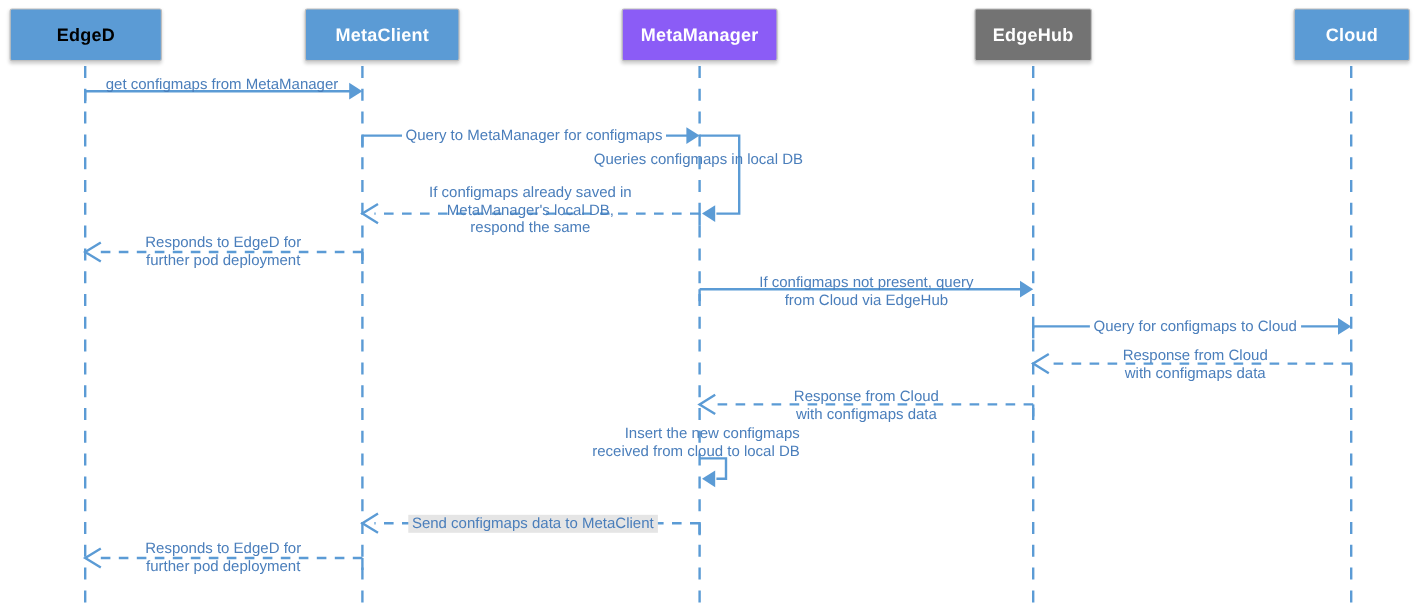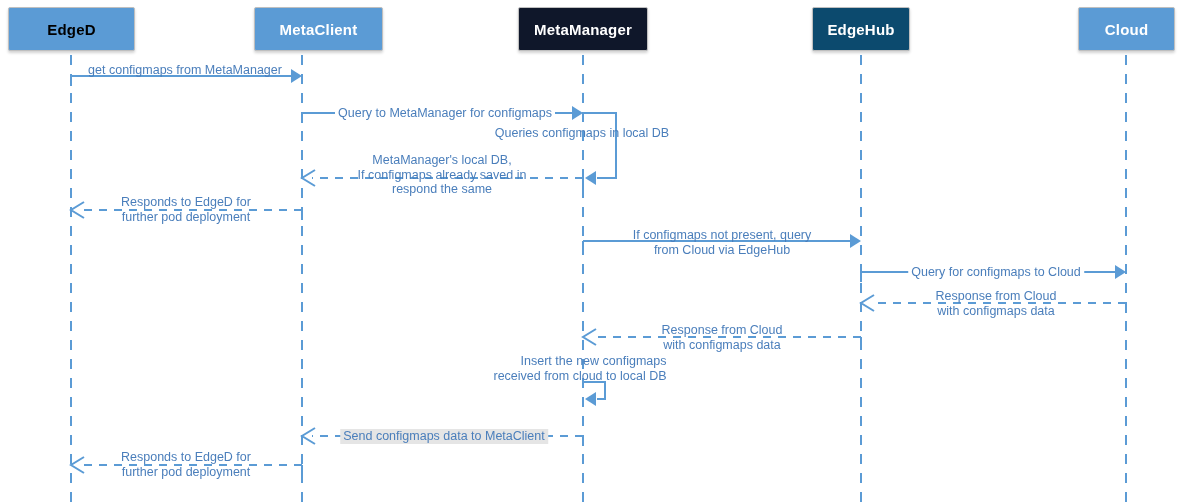--- a/index.html
+++ b/index.html
@@ -123,35 +123,35 @@
         <polyline points="84,457 71,465 84,473" fill="none" stroke="#5b9bd5" stroke-width="2" stroke-linejoin="miter" stroke-linecap="butt"></polyline>
       </g>
     </svg>
   <div id="actor-layer">
       <div class="actor-box" style="left: 8px; top: 7px; width: 127px; height: 44px; background: rgb(91, 155, 213); color: #000000; border-color: rgb(191, 191, 191);">
         <span>EdgeD</span>
       </div>
       <div class="actor-box" style="left: 254px; top: 7px; width: 129px; height: 44px; background: rgb(91, 155, 213); color: rgb(255, 255, 255); border-color: rgb(191, 191, 191);">
         <span>MetaClient</span>
       </div>
-      <div class="actor-box" style="left: 518px; top: 7px; width: 130px; height: 44px; background: #0f172a; color: rgb(255, 255, 255); border-color: rgb(191, 191, 191);">
+      <div class="actor-box" style="left: 518px; top: 7px; width: 130px; height: 44px; background: #8b5cf6; color: rgb(255, 255, 255); border-color: rgb(191, 191, 191);">
         <span>MetaManager</span>
       </div>
-      <div class="actor-box" style="left: 812px; top: 7px; width: 98px; height: 44px; background: #0c4a6e; color: rgb(255, 255, 255); border-color: rgb(191, 191, 191);">
+      <div class="actor-box" style="left: 812px; top: 7px; width: 98px; height: 44px; background: #737373; color: rgb(255, 255, 255); border-color: rgb(191, 191, 191);">
         <span>EdgeHub</span>
       </div>
       <div class="actor-box" style="left: 1078px; top: 7px; width: 97px; height: 44px; background: rgb(91, 155, 213); color: rgb(255, 255, 255); border-color: rgb(191, 191, 191);">
         <span>Cloud</span>
       </div>
     </div>
   <div id="label-layer">
       <div class="msg-label" style="top: 63px; left: 0px; width: 1183px; text-align: center; color: rgb(74, 126, 187);"><div style="position: absolute; left: 185px; top: 0px; transform: translateX(-50%); white-space: pre; text-align: center;"><div>get configmaps from MetaManager</div></div></div>
       <div class="msg-label bg" style="top: 106px; left: 0px; width: 1183px; text-align: center; color: rgb(74, 126, 187);"><div style="position: absolute; left: 445px; top: 0px; transform: translateX(-50%); white-space: pre; text-align: center; background: rgb(255, 255, 255); padding: 0px 3px;"><div>Query to MetaManager for configmaps</div></div></div>
       <div class="msg-label" style="top: 126px; left: 0px; width: 1183px; text-align: center; color: rgb(74, 126, 187);"><div style="position: absolute; left: 582px; top: 0px; transform: translateX(-50%); white-space: pre; text-align: center;"><div>Queries configmaps in local DB</div></div></div>
-      <div class="msg-label" style="top: 153px; left: 0px; width: 1183px; text-align: center; color: rgb(74, 126, 187);"><div style="position: absolute; left: 442px; top: 0px; transform: translateX(-50%); white-space: pre; text-align: center;"><div>MetaManager's local DB,</div><div>If configmaps already saved in</div><div>respond the same</div></div></div>
+      <div class="msg-label" style="top: 153px; left: 0px; width: 1183px; text-align: center; color: rgb(74, 126, 187);"><div style="position: absolute; left: 442px; top: 0px; transform: translateX(-50%); white-space: pre; text-align: center;"><div>If configmaps already saved in</div><div>MetaManager's local DB,</div><div>respond the same</div></div></div>
       <div class="msg-label" style="top: 195px; left: 0px; width: 1183px; text-align: center; color: rgb(74, 126, 187);"><div style="position: absolute; left: 186px; top: 0px; transform: translateX(-50%); white-space: pre; text-align: center;"><div>Responds to EdgeD for</div><div>further pod deployment</div></div></div>
       <div class="msg-label" style="top: 228px; left: 0px; width: 1183px; text-align: center; color: rgb(74, 126, 187);"><div style="position: absolute; left: 722px; top: 0px; transform: translateX(-50%); white-space: pre; text-align: center;"><div>If configmaps not present, query</div><div>from Cloud via EdgeHub</div></div></div>
       <div class="msg-label bg" style="top: 265px; left: 0px; width: 1183px; text-align: center; color: rgb(74, 126, 187);"><div style="position: absolute; left: 996px; top: 0px; transform: translateX(-50%); white-space: pre; background: rgb(255, 255, 255); padding: 0px 3px;"><div>Query for configmaps to Cloud</div></div></div>
       <div class="msg-label" style="top: 289px; left: 0px; width: 1183px; text-align: center; color: rgb(74, 126, 187);"><div style="position: absolute; left: 996px; top: 0px; transform: translateX(-50%); white-space: pre; text-align: center;"><div>Response from Cloud</div><div>with configmaps data</div></div></div>
       <div class="msg-label" style="top: 323px; left: 0px; width: 1183px; text-align: center; color: rgb(74, 126, 187);"><div style="position: absolute; left: 722px; top: 0px; transform: translateX(-50%); white-space: pre; text-align: center;"><div>Response from Cloud</div><div>with configmaps data</div></div></div>
       <div class="msg-label" style="top: 354px; left: 0px; width: 1183px; text-align: center; color: rgb(74, 126, 187);"><div style="position: absolute; left: 580px; top: 0px; transform: translateX(-50%); white-space: pre; text-align: right;"><div>Insert the new configmaps</div><div>received from cloud to local DB</div></div></div>
       <div class="msg-label bg" style="top: 429px; left: 0px; width: 1183px; text-align: center; color: rgb(74, 126, 187);"><div style="position: absolute; left: 444px; top: 0px; transform: translateX(-50%); white-space: pre; text-align: center; background: #e5e5e5; padding: 0px 3px;"><div>Send configmaps data to MetaClient</div></div></div>
       <div class="msg-label" style="top: 450px; left: 0px; width: 1183px; text-align: center; color: rgb(74, 126, 187);"><div style="position: absolute; left: 186px; top: 0px; transform: translateX(-50%); white-space: pre; text-align: center;"><div>Responds to EdgeD for</div><div>further pod deployment</div></div></div>
     </div>
 </div>

